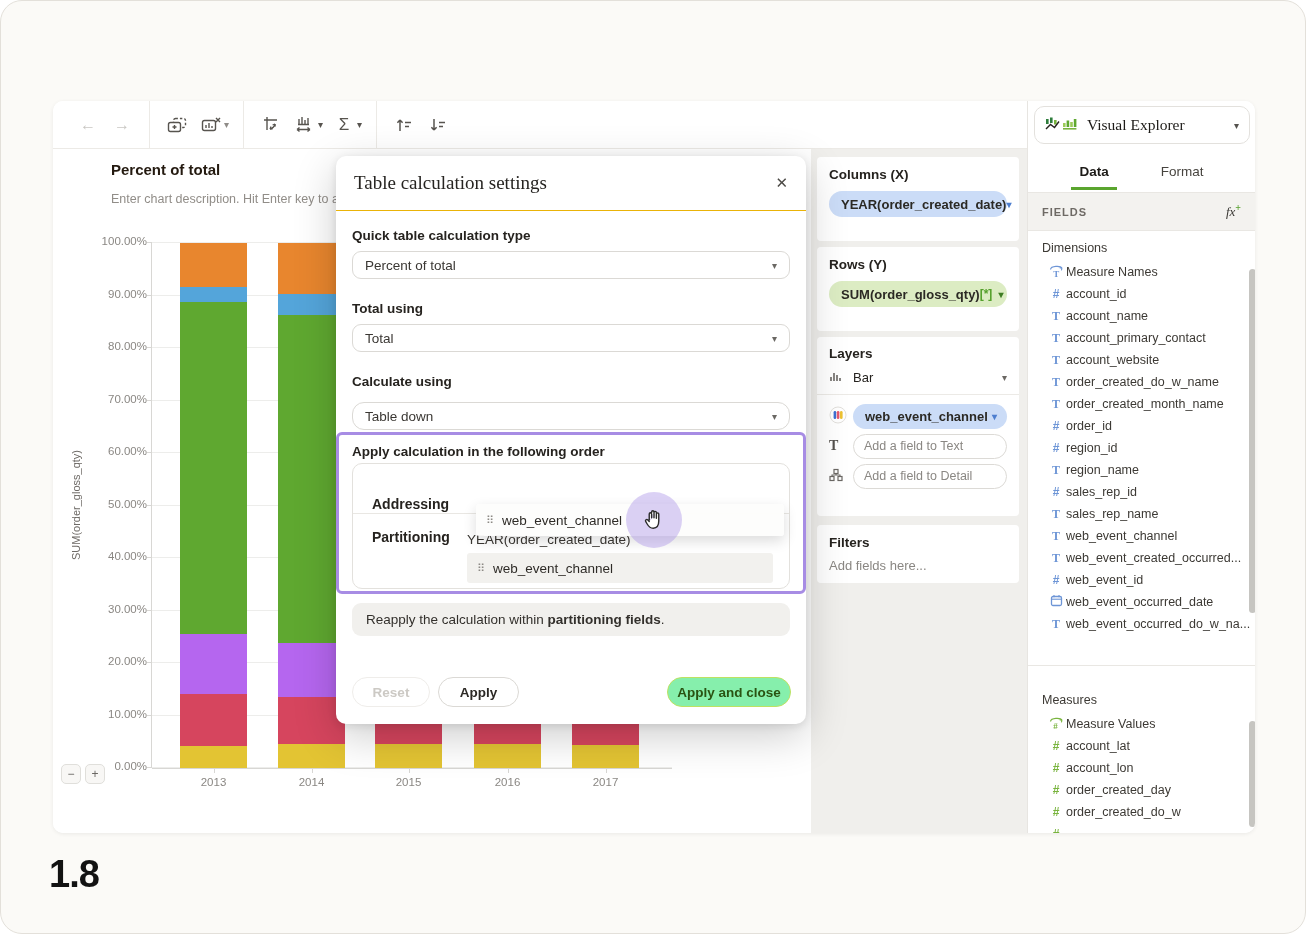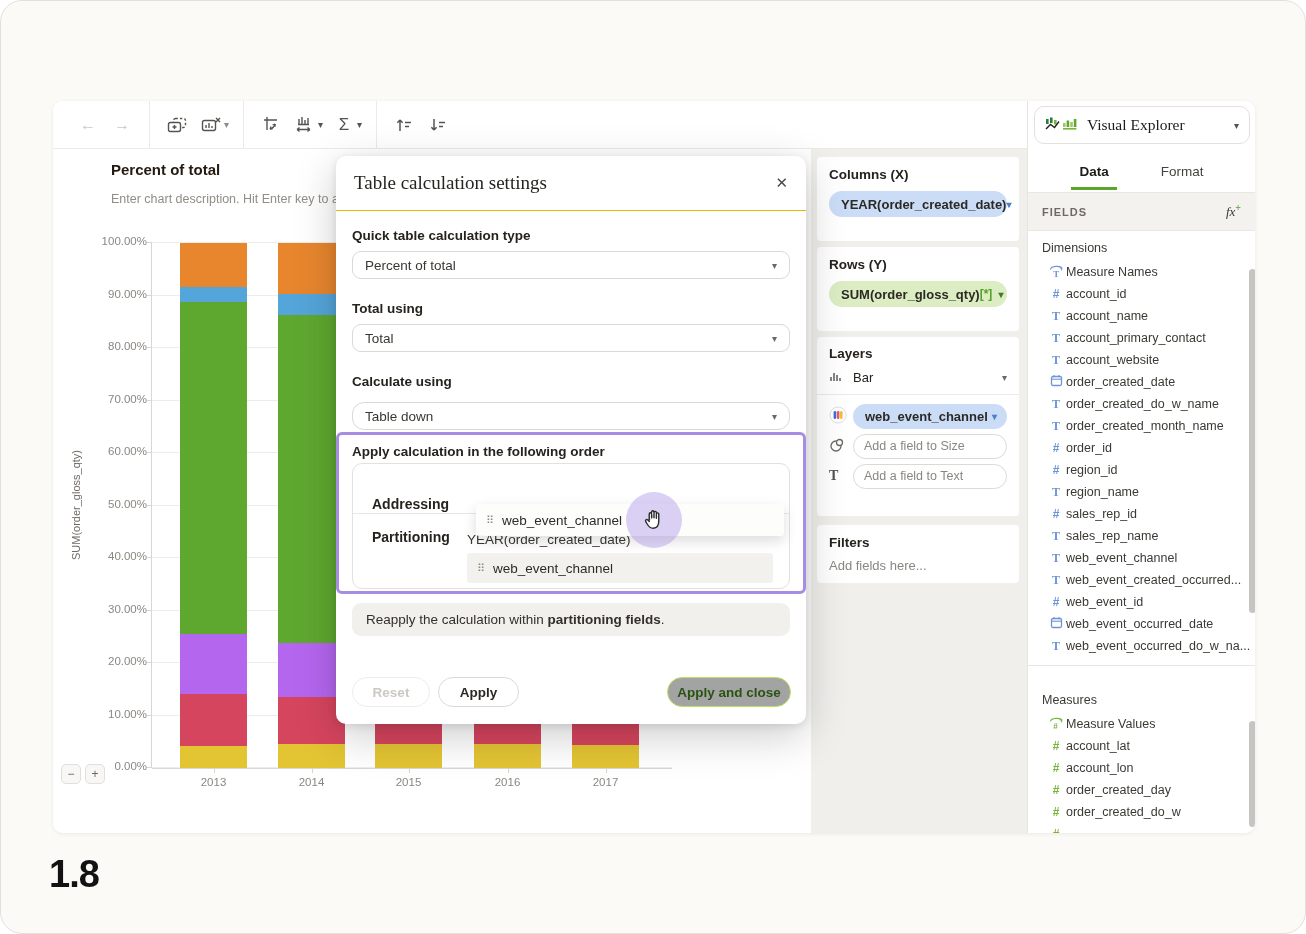--- a/index.html
+++ b/index.html
@@ -108,21 +108,21 @@
            border-radius:3px; box-shadow:0 5px 14px rgba(0,0,0,.14); display:flex; align-items:center;
            font-size:13.5px; color:#2e2b27; z-index:4; }
   .cursor-halo { position:absolute; left:290px; top:336px; width:56px; height:56px; border-radius:50%;
                  background:rgba(170,145,232,.42); z-index:5; display:flex; align-items:center; justify-content:center; }
   .note { position:absolute; left:16px; top:447px; width:438px; height:33px; background:#f1f0ed;
           border-radius:9px; display:flex; align-items:center; padding:0 14px; font-size:13.5px; color:#33302c; }
   .m-btn { position:absolute; top:521px; height:30px; border-radius:16px; font-size:13.5px; font-weight:bold;
            display:flex; align-items:center; justify-content:center; cursor:pointer; background:#fff; }
   .btn-reset { left:16px; width:78px; border:1px solid #efedea; color:#ccc9c4; }
   .btn-apply { left:102px; width:81px; border:1px solid #dbd9d5; color:#2c2925; }
-  .btn-apply-close { left:331px; width:124px; background:#a3a3a3; border:1px solid #bfe161; color:#2a5312; }
+  .btn-apply-close { left:331px; width:124px; background:#86efac; border:1px solid #bfe161; color:#2a5312; }
   .version { position:absolute; left:48px; top:852px; font-size:38px; font-weight:bold; color:#121212;
              letter-spacing:-1px; }
 </style>
 </head>
 <body>
 
 <div class="frame">
   <div class="window">
 
     <div class="toolbar">
@@ -314,31 +314,33 @@
               </svg>
           </span>
           <span class="mini-pill">
             <span class="pill blue">
               <span>web_event_channel</span>
               <span class="caret">▾</span>
             </span>
           </span>
         </div>
         <div class="layer-row">
+          <span class="layer-icon" style="font-family:'Liberation Serif',serif; font-weight:bold; font-size:14px; color:#55524e;">T</span>
+          <span class="drop-slot">Add a field to Text</span>
+        </div>
+        <div class="layer-row">
           <span class="layer-icon">
-            <svg width="16" height="16" viewBox="0 0 16 16">
-                <circle cx="7" cy="9" r="5" fill="none" stroke="#6b6864" stroke-width="1.3"></circle>
-                <circle cx="10.5" cy="5.5" r="3" fill="#fff" stroke="#6b6864" stroke-width="1.3"></circle>
+            <svg width="14" height="14" viewBox="0 0 14 14">
+                <rect x="5" y="1.5" width="4" height="4" fill="none" stroke="#6b6864" stroke-width="1.2"></rect>
+                <rect x="1" y="8.5" width="4" height="4" fill="none" stroke="#6b6864" stroke-width="1.2"></rect>
+                <rect x="9" y="8.5" width="4" height="4" fill="none" stroke="#6b6864" stroke-width="1.2"></rect>
+                <path d="M7 5.5 V7 M3 8.5 V7 h8 v1.5" stroke="#6b6864" stroke-width="1.1" fill="none"></path>
               </svg>
           </span>
-          <span class="drop-slot">Add a field to Size</span>
-        </div>
-        <div class="layer-row">
-          <span class="layer-icon" style="font-family:'Liberation Serif',serif; font-weight:bold; font-size:14px; color:#55524e;">T</span>
-          <span class="drop-slot">Add a field to Text</span>
+          <span class="drop-slot">Add a field to Detail</span>
         </div>
       </div>
       <div class="card" style="top:376px; height:58px;">
         <div class="card-label">Filters</div>
         <div class="filters-ph">Add fields here...</div>
       </div>
     </div>
 
     <div class="fields">
       <div class="ve-btn">
@@ -384,29 +386,20 @@
           </div>
           <div class="frow">
             <span class="fi t" style="color:#6d95d6">T</span>
             <span>account_primary_contact</span>
           </div>
           <div class="frow">
             <span class="fi t" style="color:#6d95d6">T</span>
             <span>account_website</span>
           </div>
           <div class="frow">
-            <span class="fi"><svg width="13" height="13" viewBox="0 0 13 13">
-                <rect x="1.5" y="2.5" width="10" height="9" rx="1.5" fill="none" stroke="#6d95d6" stroke-width="1.3"></rect>
-                <line x1="1.5" y1="5.2" x2="11.5" y2="5.2" stroke="#6d95d6" stroke-width="1.1"></line>
-                <line x1="4" y1="1" x2="4" y2="3.2" stroke="#6d95d6" stroke-width="1.1"></line>
-                <line x1="9" y1="1" x2="9" y2="3.2" stroke="#6d95d6" stroke-width="1.1"></line>
-              </svg></span>
-            <span>order_created_date</span>
-          </div>
-          <div class="frow">
             <span class="fi t" style="color:#6d95d6">T</span>
             <span>order_created_do_w_name</span>
           </div>
           <div class="frow">
             <span class="fi t" style="color:#6d95d6">T</span>
             <span>order_created_month_name</span>
           </div>
           <div class="frow">
             <span class="fi n" style="color:#6d95d6">#</span>
             <span>order_id</span>

